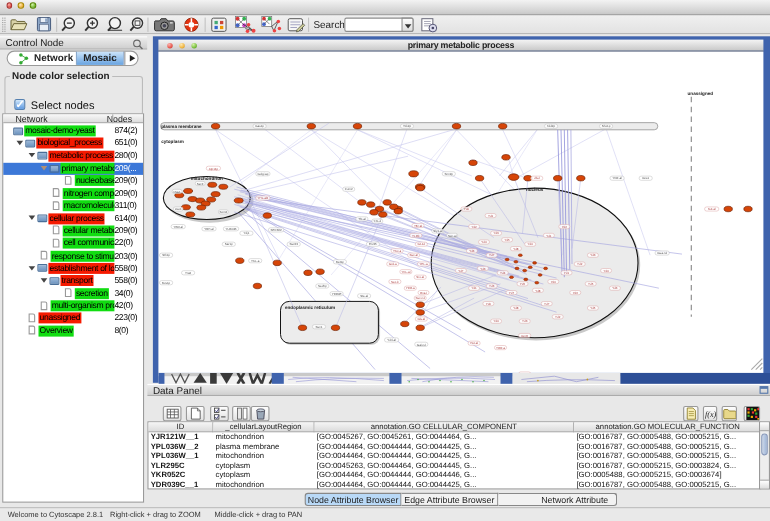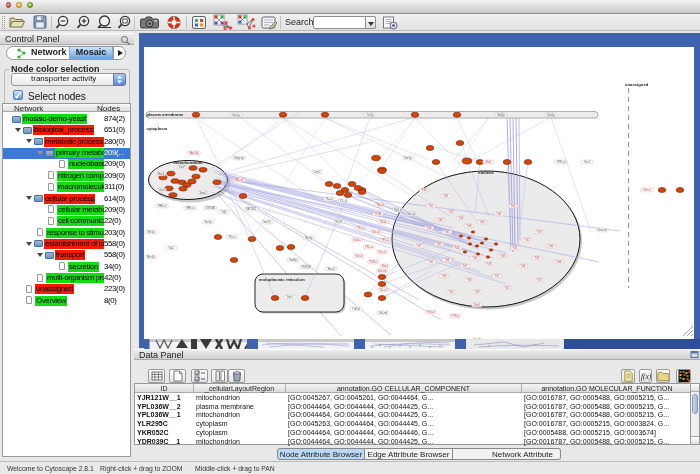--- a/index.html
+++ b/index.html
@@ -157,49 +157,41 @@
       </div>
   <svg class="abs" style="left:382px;top:15px" width="16" height="15" viewBox="0 0 16 15">
     <rect x="1.5" y="2" width="10" height="11" fill="#fff" stroke="#667" stroke-width="0.9"></rect>
     <path d="M3.5 4.5 L9.5 4.5 M3.5 6.5 L9.5 6.5 M3.5 8.5 L9.5 8.5" stroke="#99a" stroke-width="0.8"></path>
     <circle cx="11.5" cy="10.5" r="3.5" fill="#dde" stroke="#446" stroke-width="0.8"></circle>
     <circle cx="11.5" cy="10.5" r="1.2" fill="#446"></circle>
       </svg>
   
   <div id="cpanel" class="abs">
     <div id="cpanel-hdr" class="abs">
-          <span>Control Panel</span>
+          <span>Control Node</span>
       <svg style="position:absolute;right:3px;top:1px" width="11" height="11" viewBox="0 0 11 11">
             <circle cx="4.5" cy="4.5" r="3" fill="none" stroke="#666" stroke-width="1"></circle>
             <line x1="6.8" y1="6.8" x2="9.5" y2="9.5" stroke="#666" stroke-width="1.2"></line>
           </svg>
         </div>
     <div id="cp-tabs" class="abs">
       <span style="position:absolute;left:24px;top:0px;">Network</span>
       <div id="seg-mosaic" class="abs"><span style="position:relative;top:0px;">Mosaic</span></div>
       <div class="abs" style="left:106px;top:0;width:14px;height:12px;border-left:1px solid #9a9a9a;">
         <div style="position:absolute;left:4px;top:3px;width:0;height:0;border-top:3px solid transparent;border-bottom:3px solid transparent;border-left:5px solid #222;"></div>
       </div>
       <svg style="position:absolute;left:9px;top:1px" width="11" height="11" viewBox="0 0 11 11">
             <circle cx="3" cy="2" r="1.6" fill="#3a3"></circle>
             <circle cx="8" cy="5" r="1.6" fill="#3a3"></circle>
             <circle cx="3" cy="9" r="1.6" fill="#3a3"></circle>
             <path d="M3 2 L8 5 L3 9" stroke="#3a3" fill="none" stroke-width="0.8"></path>
           </svg>
     </div>
     <div id="grpbox" class="abs"></div>
     <div id="grplabel" class="abs">Node color selection</div>
-    <div id="dropdown" class="abs">transporter activity
-      <div id="dd-btn" class="abs">
-            <svg width="11" height="11" viewBox="0 0 11 11">
-              <path d="M5.5 1.5 L8 4.5 H3 Z" fill="#fff"></path>
-              <path d="M5.5 9.5 L8 6.5 H3 Z" fill="#fff"></path>
-            </svg>
-          </div>
-    </div>
     <div id="checkbox" class="abs">✓</div>
     <div id="chklabel" class="abs">Select nodes</div>
     <div id="treebox" class="abs">
       <div id="treehdr" class="abs">
             <span style="position:absolute;left:11px;">Network</span>
             <span style="position:absolute;left:94px;">Nodes</span>
             <div style="position:absolute;left:99px;top:0;width:1px;height:8px;background:#aaa;"></div>
           </div>
       <div id="treerows">
             <div class="trow abs" style="top:9.50px;">
@@ -292,20 +284,26 @@
               <div class="leafi" style="left:23px;"></div>
               <span class="lbl" style="left:32px;background:#11dd11;max-width:69px;">Overview</span>
               <span class="cnt" style="">8(0)</span>
             </div>
           </div>
     </div>
   </div>
   
   <div id="desktop" class="abs">
     <div id="netframe" class="abs">
+      <div id="nettitle" class="abs">
+        <div class="abs tl2" style="left:8px;background:radial-gradient(circle at 35% 30%,#ffb3ad,#e6594f 60%,#b33a30);"></div>
+        <div class="abs tl2" style="left:19px;background:radial-gradient(circle at 35% 30%,#ffe9b0,#f0b643 60%,#c28a1f);"></div>
+        <div class="abs tl2" style="left:30px;background:radial-gradient(circle at 35% 30%,#d6f3a8,#7cc040 60%,#4f8f1f);"></div>
+        <span>primary metabolic process</span>
+      </div>
       <div id="netcanvas" class="abs">
             <svg id="netsvg" width="550" height="291.5" viewBox="145 47 550 291.5">
               <line x1="197" y1="118" x2="385" y2="245" stroke="#c8c8ee" stroke-width="0.5"></line>
               <line x1="197" y1="118" x2="255" y2="236" stroke="#c8c8ee" stroke-width="0.5"></line>
               <line x1="284" y1="118" x2="350" y2="185" stroke="#c8c8ee" stroke-width="0.5"></line>
               <line x1="284" y1="118" x2="470" y2="230" stroke="#c8c8ee" stroke-width="0.5"></line>
               <line x1="326" y1="118" x2="430" y2="160" stroke="#c8c8ee" stroke-width="0.5"></line>
               <line x1="326" y1="118" x2="520" y2="212" stroke="#c8c8ee" stroke-width="0.5"></line>
               <line x1="416" y1="118" x2="380" y2="172" stroke="#c8c8ee" stroke-width="0.5"></line>
               <line x1="416" y1="118" x2="500" y2="205" stroke="#c8c8ee" stroke-width="0.5"></line>

